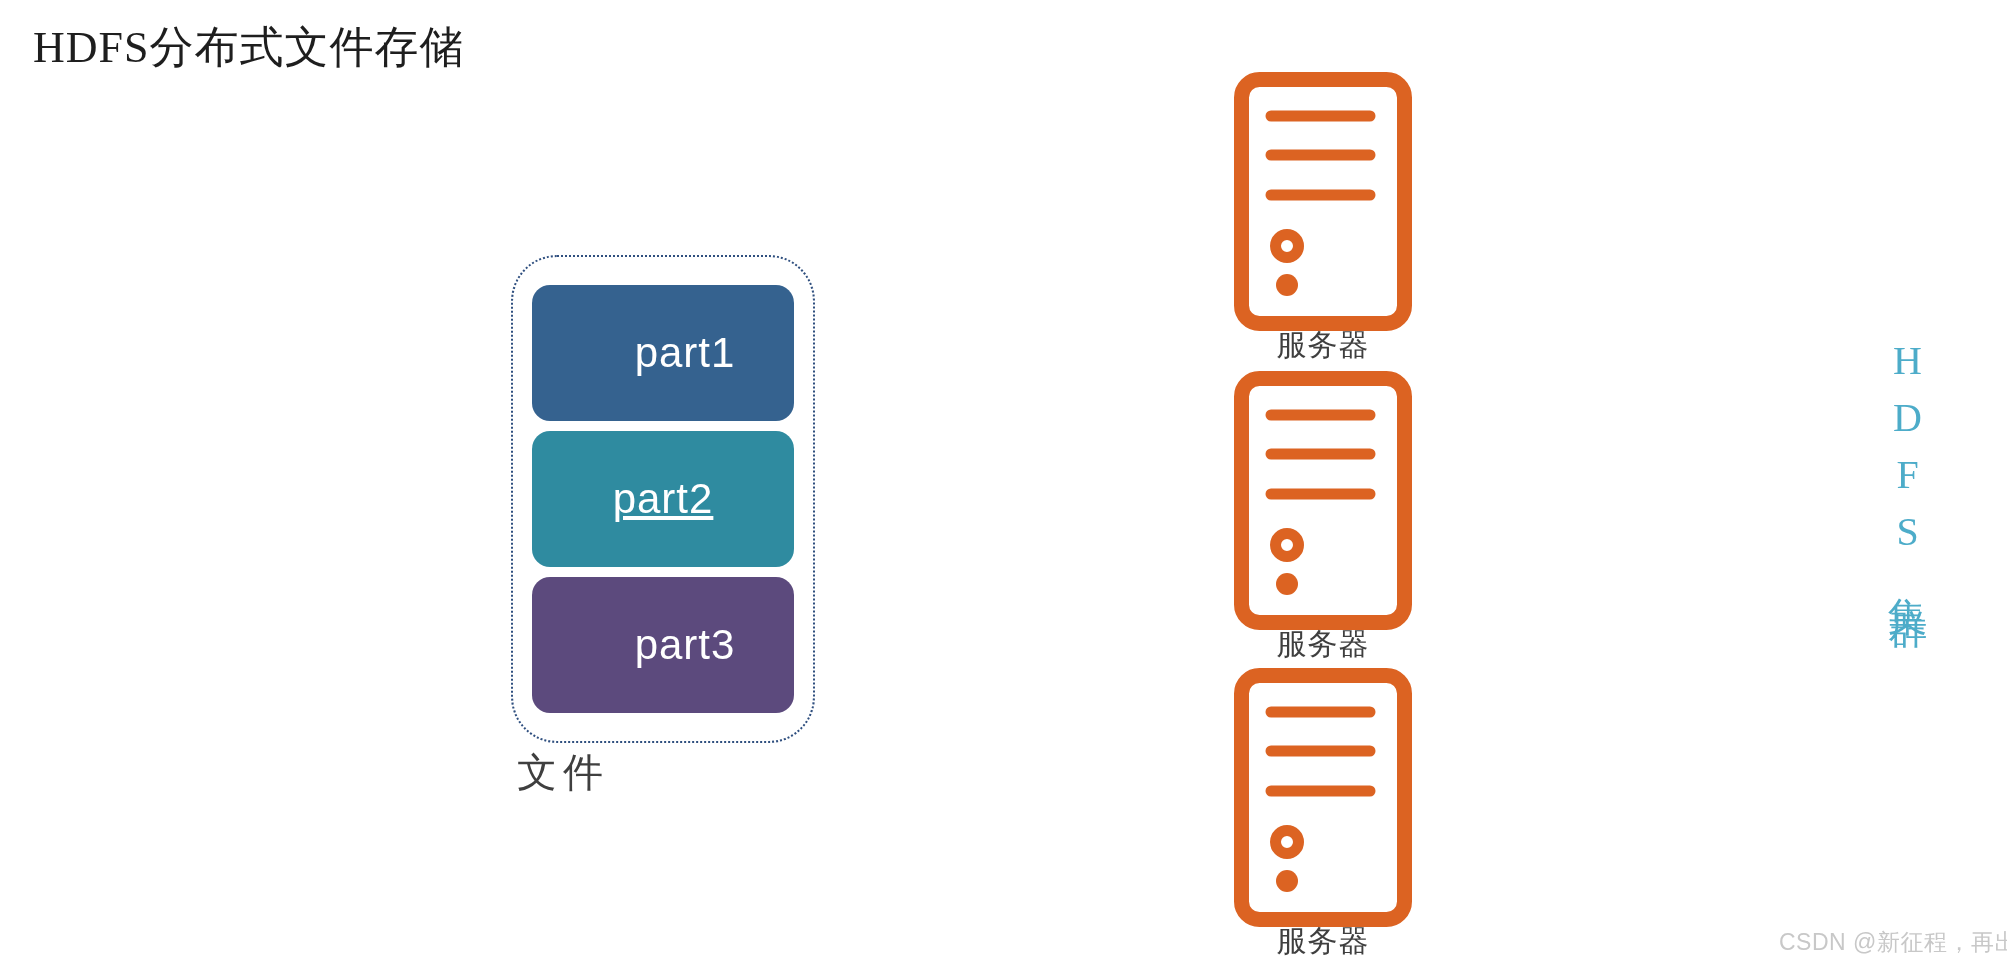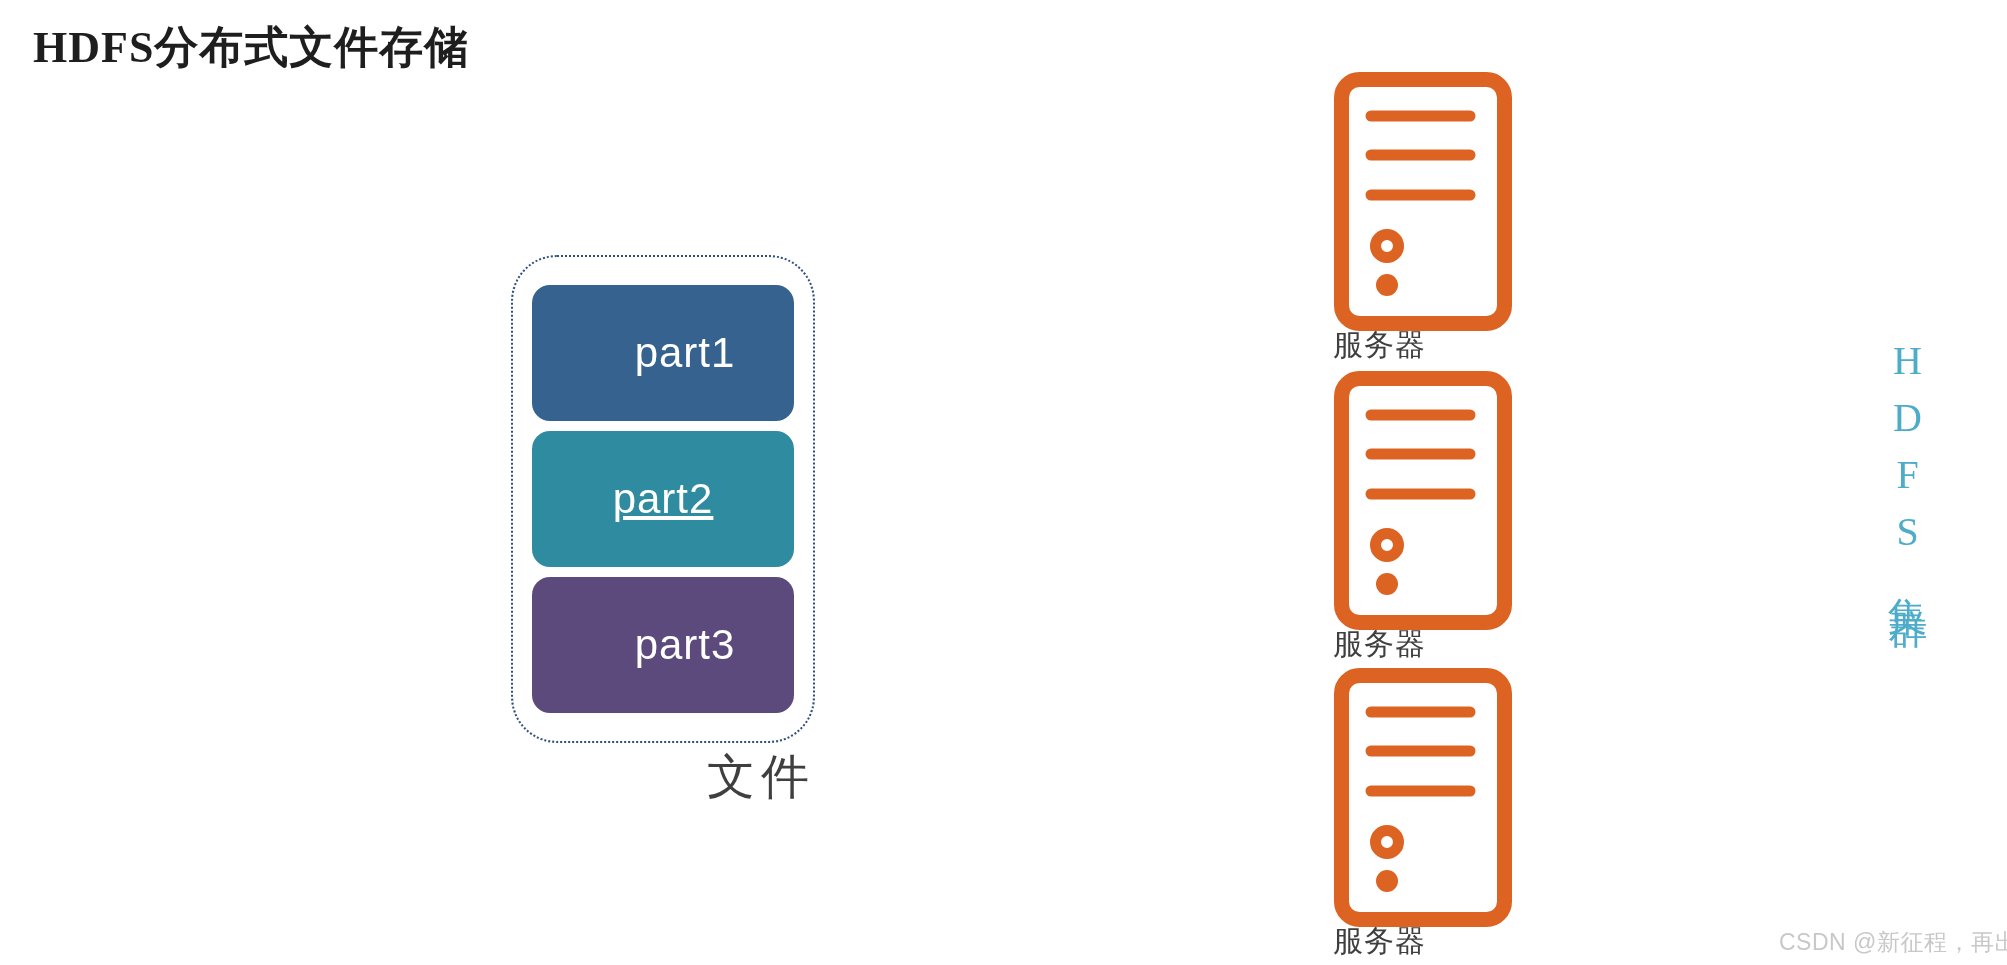--- a/index.html
+++ b/index.html
@@ -15,21 +15,21 @@
     overflow: hidden;
     font-family: "Liberation Sans", sans-serif;
   }
 
   
   .page-title {
     position: absolute;
     left: 33px;
     top: 22px;
     font-family: "Liberation Serif", "DejaVu Serif", serif;
-    font-weight: 700;
+    font-weight: 400;
     font-size: 44px;
     line-height: 1.2;
     color: var(--title-text, #1e1e1e);
     letter-spacing: 1px;
     white-space: nowrap;
   }
 
   
   .file-group {
     position: absolute;
@@ -53,34 +53,35 @@
     justify-content: center;
     color: #ffffff;
     font-size: 42px;
     letter-spacing: 1px;
   }
   .file-caption {
     position: absolute;
     left: 511px;
     top: 751px;
     width: 304px;
-    text-align: right;
+    text-align: left;
     font-family: "Liberation Serif", "DejaVu Serif", serif;
-    font-size: 48px;
+    font-size: 40px;
     line-height: 1.1;
     color: var(--label-text, #3f3f3f);
     letter-spacing: 6px;
     text-indent: 6px;
   }
 
   
   .server {
     position: absolute;
-    left: 1333px;
+    left: 1233px;
     width: 180px;
+    text-align: center;
   }
   .server-1 { top: 71px; }
   .server-2 { top: 370px; }
   .server-3 { top: 667px; }
   .server-icon svg { display: block; }
   .server-icon .stroke {
     stroke: var(--server-orange, #dc6322);
     fill: none;
   }
   .server-icon .fill {

